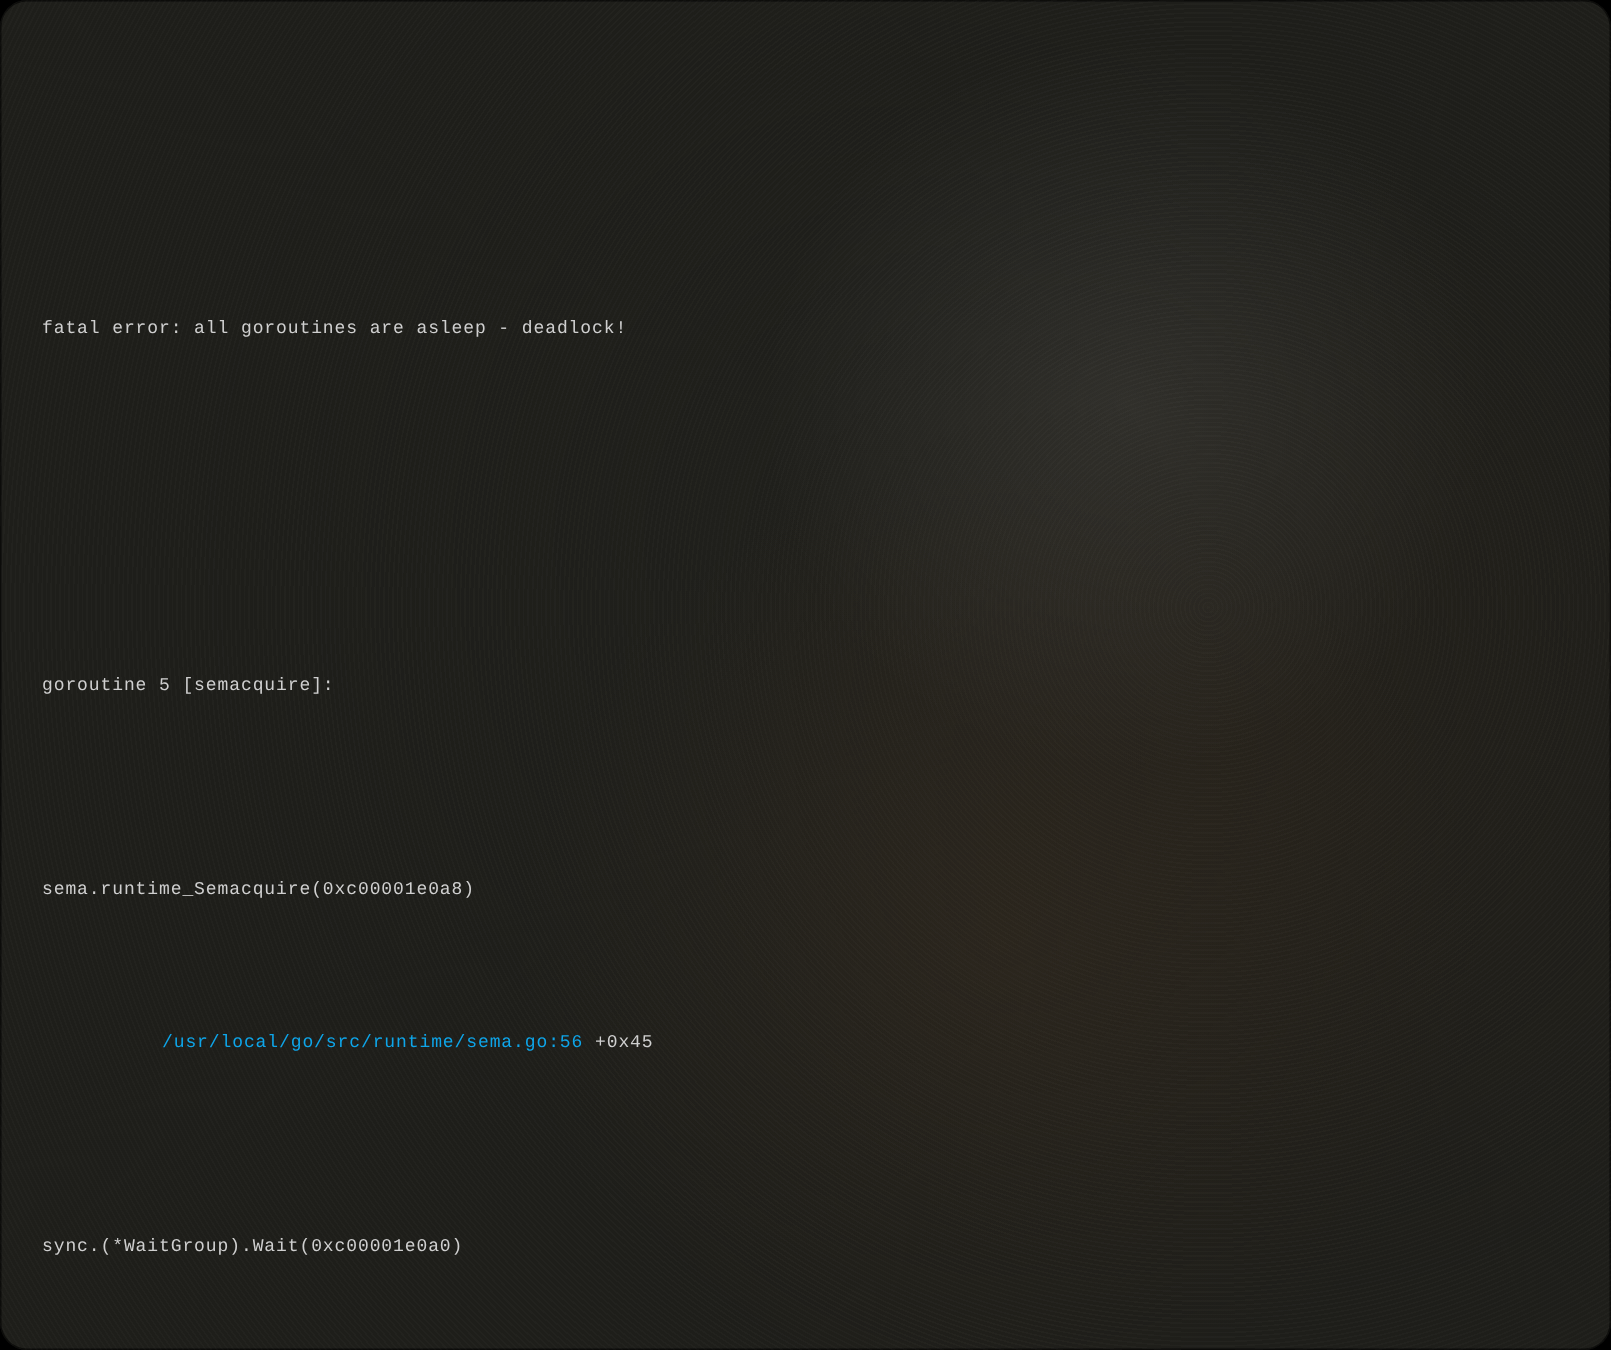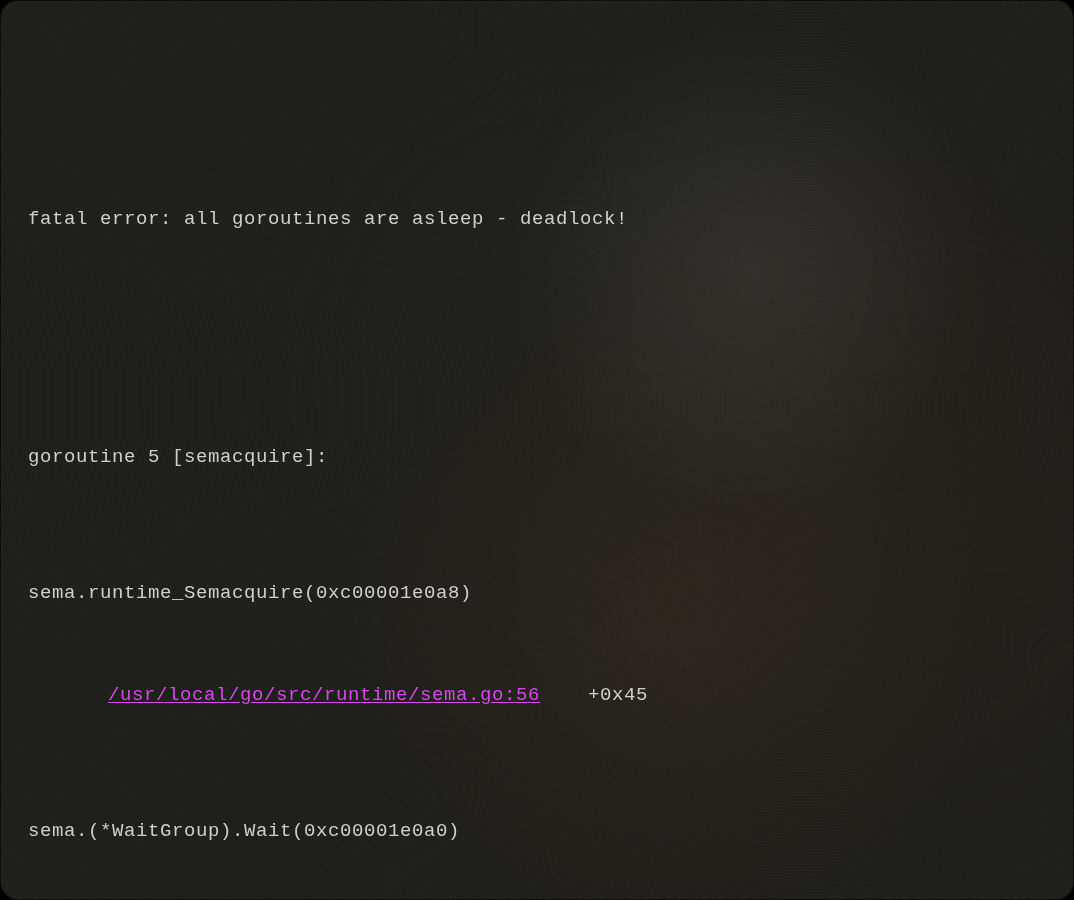--- a/index.html
+++ b/index.html
@@ -12,21 +12,21 @@
   }
   .terminal {
     position: relative;
     width: 1074px;
     height: 900px;
     box-sizing: border-box;
     padding: 32px 28px;
     border-radius: 18px;
     background: #1e1e1a;
     font-family: "Menlo", "Consolas", "Courier New", monospace;
-    font-size: 19px;
+    font-size: 12px;
     line-height: 34px;
     letter-spacing: 0.6px;
     color: #cfcfcf;
     white-space: pre;
     box-shadow: inset 0 0 0 1px rgba(0,0,0,0.6);
   }
   
   .terminal::before {
     content: "";
     position: absolute;
@@ -41,43 +41,42 @@
     mix-blend-mode: lighten;
     pointer-events: none;
   }
   .content {
     position: relative;
     z-index: 1;
   }
   .row { display: block; min-height: 34px; }
   .plain { color: #cfcfcf; }
   .link {
-    color: #d946ef;
-    text-decoration: underline;
+    color: #0ea5e9;
     text-underline-offset: 2px;
     margin-top: 32px;
   }
-  .offset { color: #cfcfcf; margin-left: 36px; }
+  .offset { color: #cfcfcf; }
   .indent { display: inline-block; width: 80px; } 
 </style>
 </head>
 <body>
 
 <div class="terminal">
   <div class="content">
 
     <span class="row plain">fatal error: all goroutines are asleep - deadlock!</span>
     <span class="row"> </span>
 
     <span class="row plain">goroutine 5 [semacquire]:</span>
 
     <span class="row plain">sema.runtime_Semacquire(0xc00001e0a8)</span>
     <span class="row"><span class="indent"></span><span class="link">/usr/local/go/src/runtime/sema.go:56</span> <span class="offset">+0x45</span></span>
 
-    <span class="row plain">sema.(*WaitGroup).Wait(0xc00001e0a0)</span>
+    <span class="row plain">sync.(*WaitGroup).Wait(0xc00001e0a0)</span>
     
 
     
     
 
     
     
 
     
 

